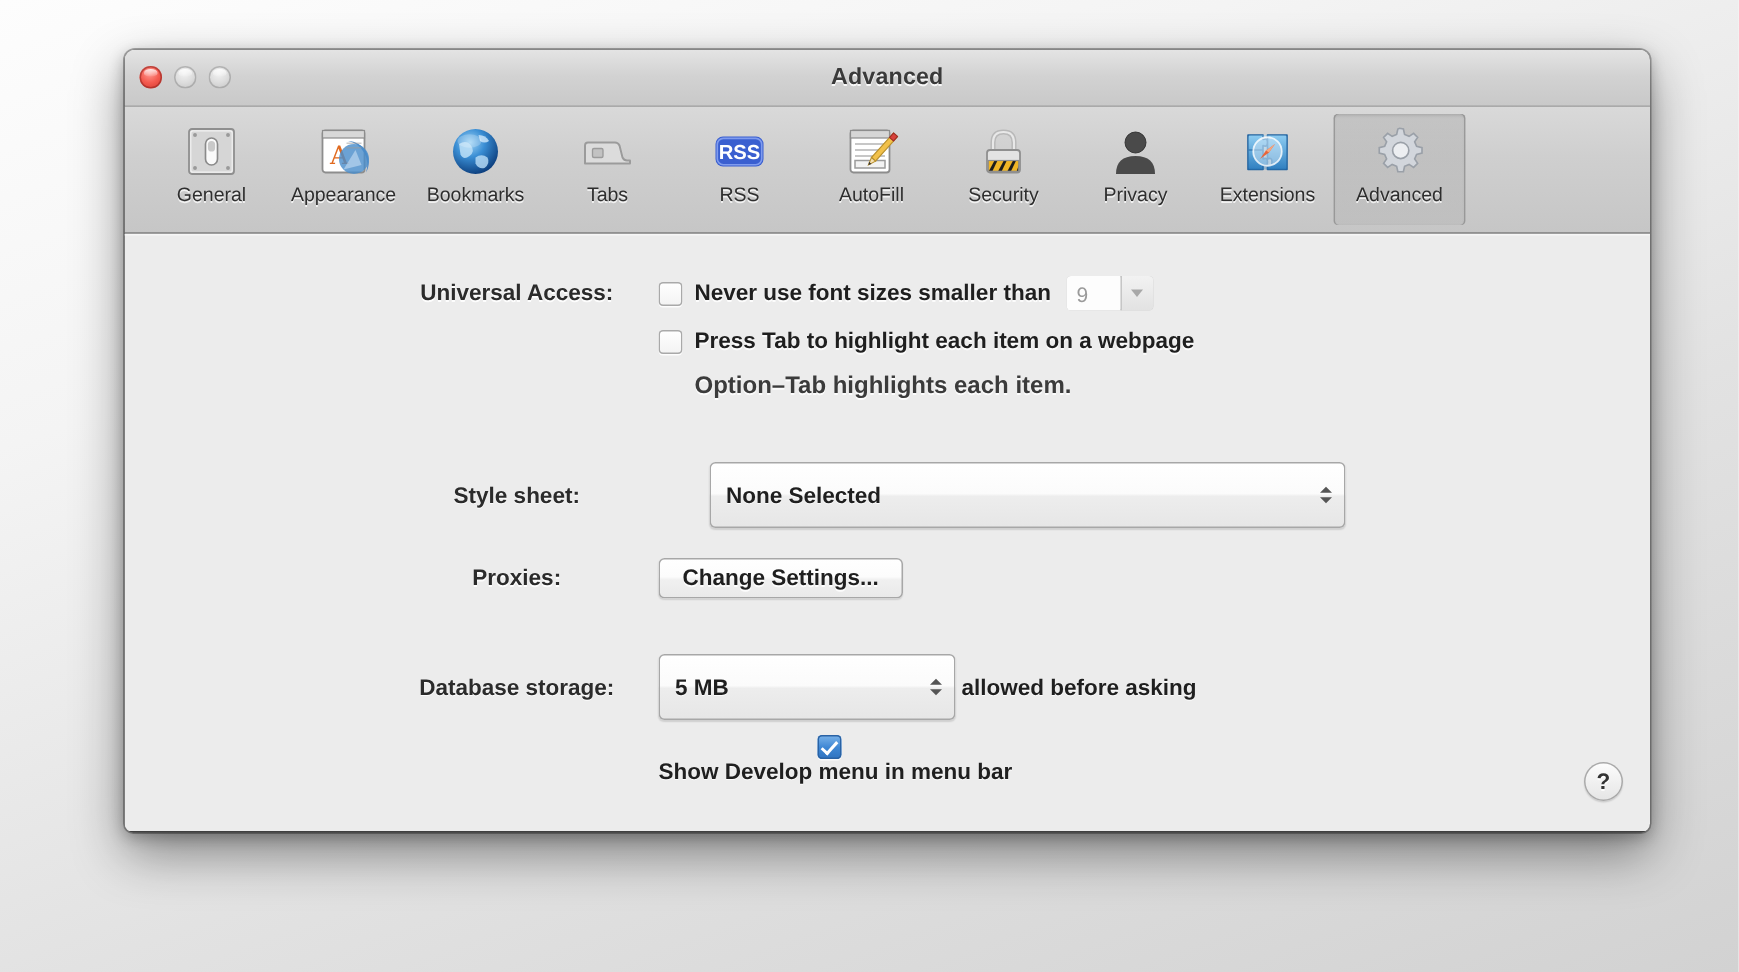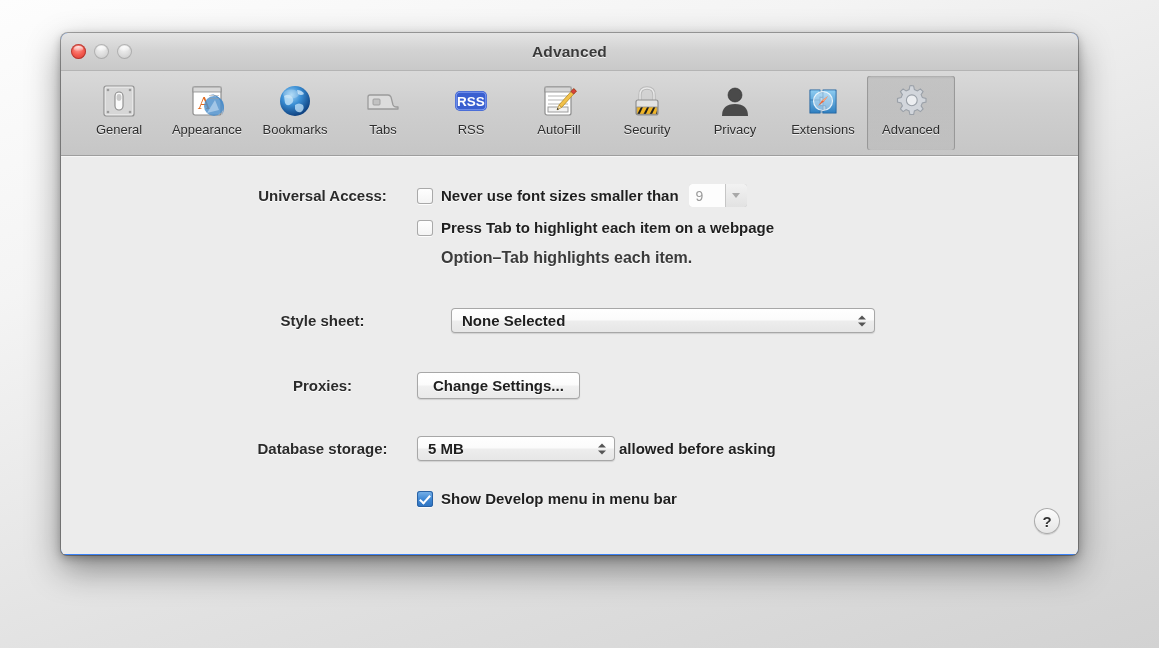--- a/index.html
+++ b/index.html
@@ -12,26 +12,26 @@
 
   body {
     font-family: "Liberation Sans", sans-serif;
     background: linear-gradient(160deg, #fdfdfd 0%, #f4f4f4 28%, #e2e2e2 62%, #d2d2d2 100%);
     position: relative;
   }
 
   
   #window {
     position: absolute;
-    left: 61px;
+    left: 83px;
     top: 33px;
     width: 1017px;
     height: 522px;
     border-radius: 7px 7px 6px 6px;
-    background: #3b82f6;
+    background: #404040;
     box-shadow: 0 14px 34px rgba(0,0,0,0.42),
                 0 3px 10px rgba(0,0,0,0.28),
                 0 0 0 1px rgba(110,110,110,0.55);
     overflow: hidden;
   }
 
   
   #titlebar {
     position: relative;
     height: 38px;
@@ -222,21 +222,21 @@
   }
   .tri-down {
     width: 0; height: 0;
     border-left: 4.5px solid transparent;
     border-right: 4.5px solid transparent;
     border-top: 5px solid #a8a8a8;
   }
 
   
   .popup {
-    height: 25px;
+    height: 44px;
     border-radius: 4px;
     background: linear-gradient(to bottom, #ffffff 0%, #fbfbfb 48%, #ededed 52%, #e6e6e6 100%);
     box-shadow: inset 0 0 0 1px #a7a7a7, 0 1px 1px rgba(0,0,0,0.12);
     display: flex;
     align-items: center;
     position: relative;
     padding-left: 11px;
     font-size: 15px;
     font-weight: bold;
     color: #1f1f1f;
@@ -529,21 +529,21 @@
       <div class="popup" style="width:198px;">
         <span>5 MB</span>
         <span class="chev">
           <span class="up"></span>
             <span class="dn"></span>
         </span>
       </div>
       <div class="ftext" style="margin-left:4px;">allowed before asking</div>
     </div>
 
-    <div class="row" style="left:356px; top:333px;">
+    <div class="row" style="left:356px; top:333px;flex-direction:column;">
       <div class="cbox checked"></div>
       <div class="ftext">Show Develop menu in menu bar</div>
     </div>
 
     <div id="help-button">?</div>
 
   </div>
 </div>
 
 </body></html>

